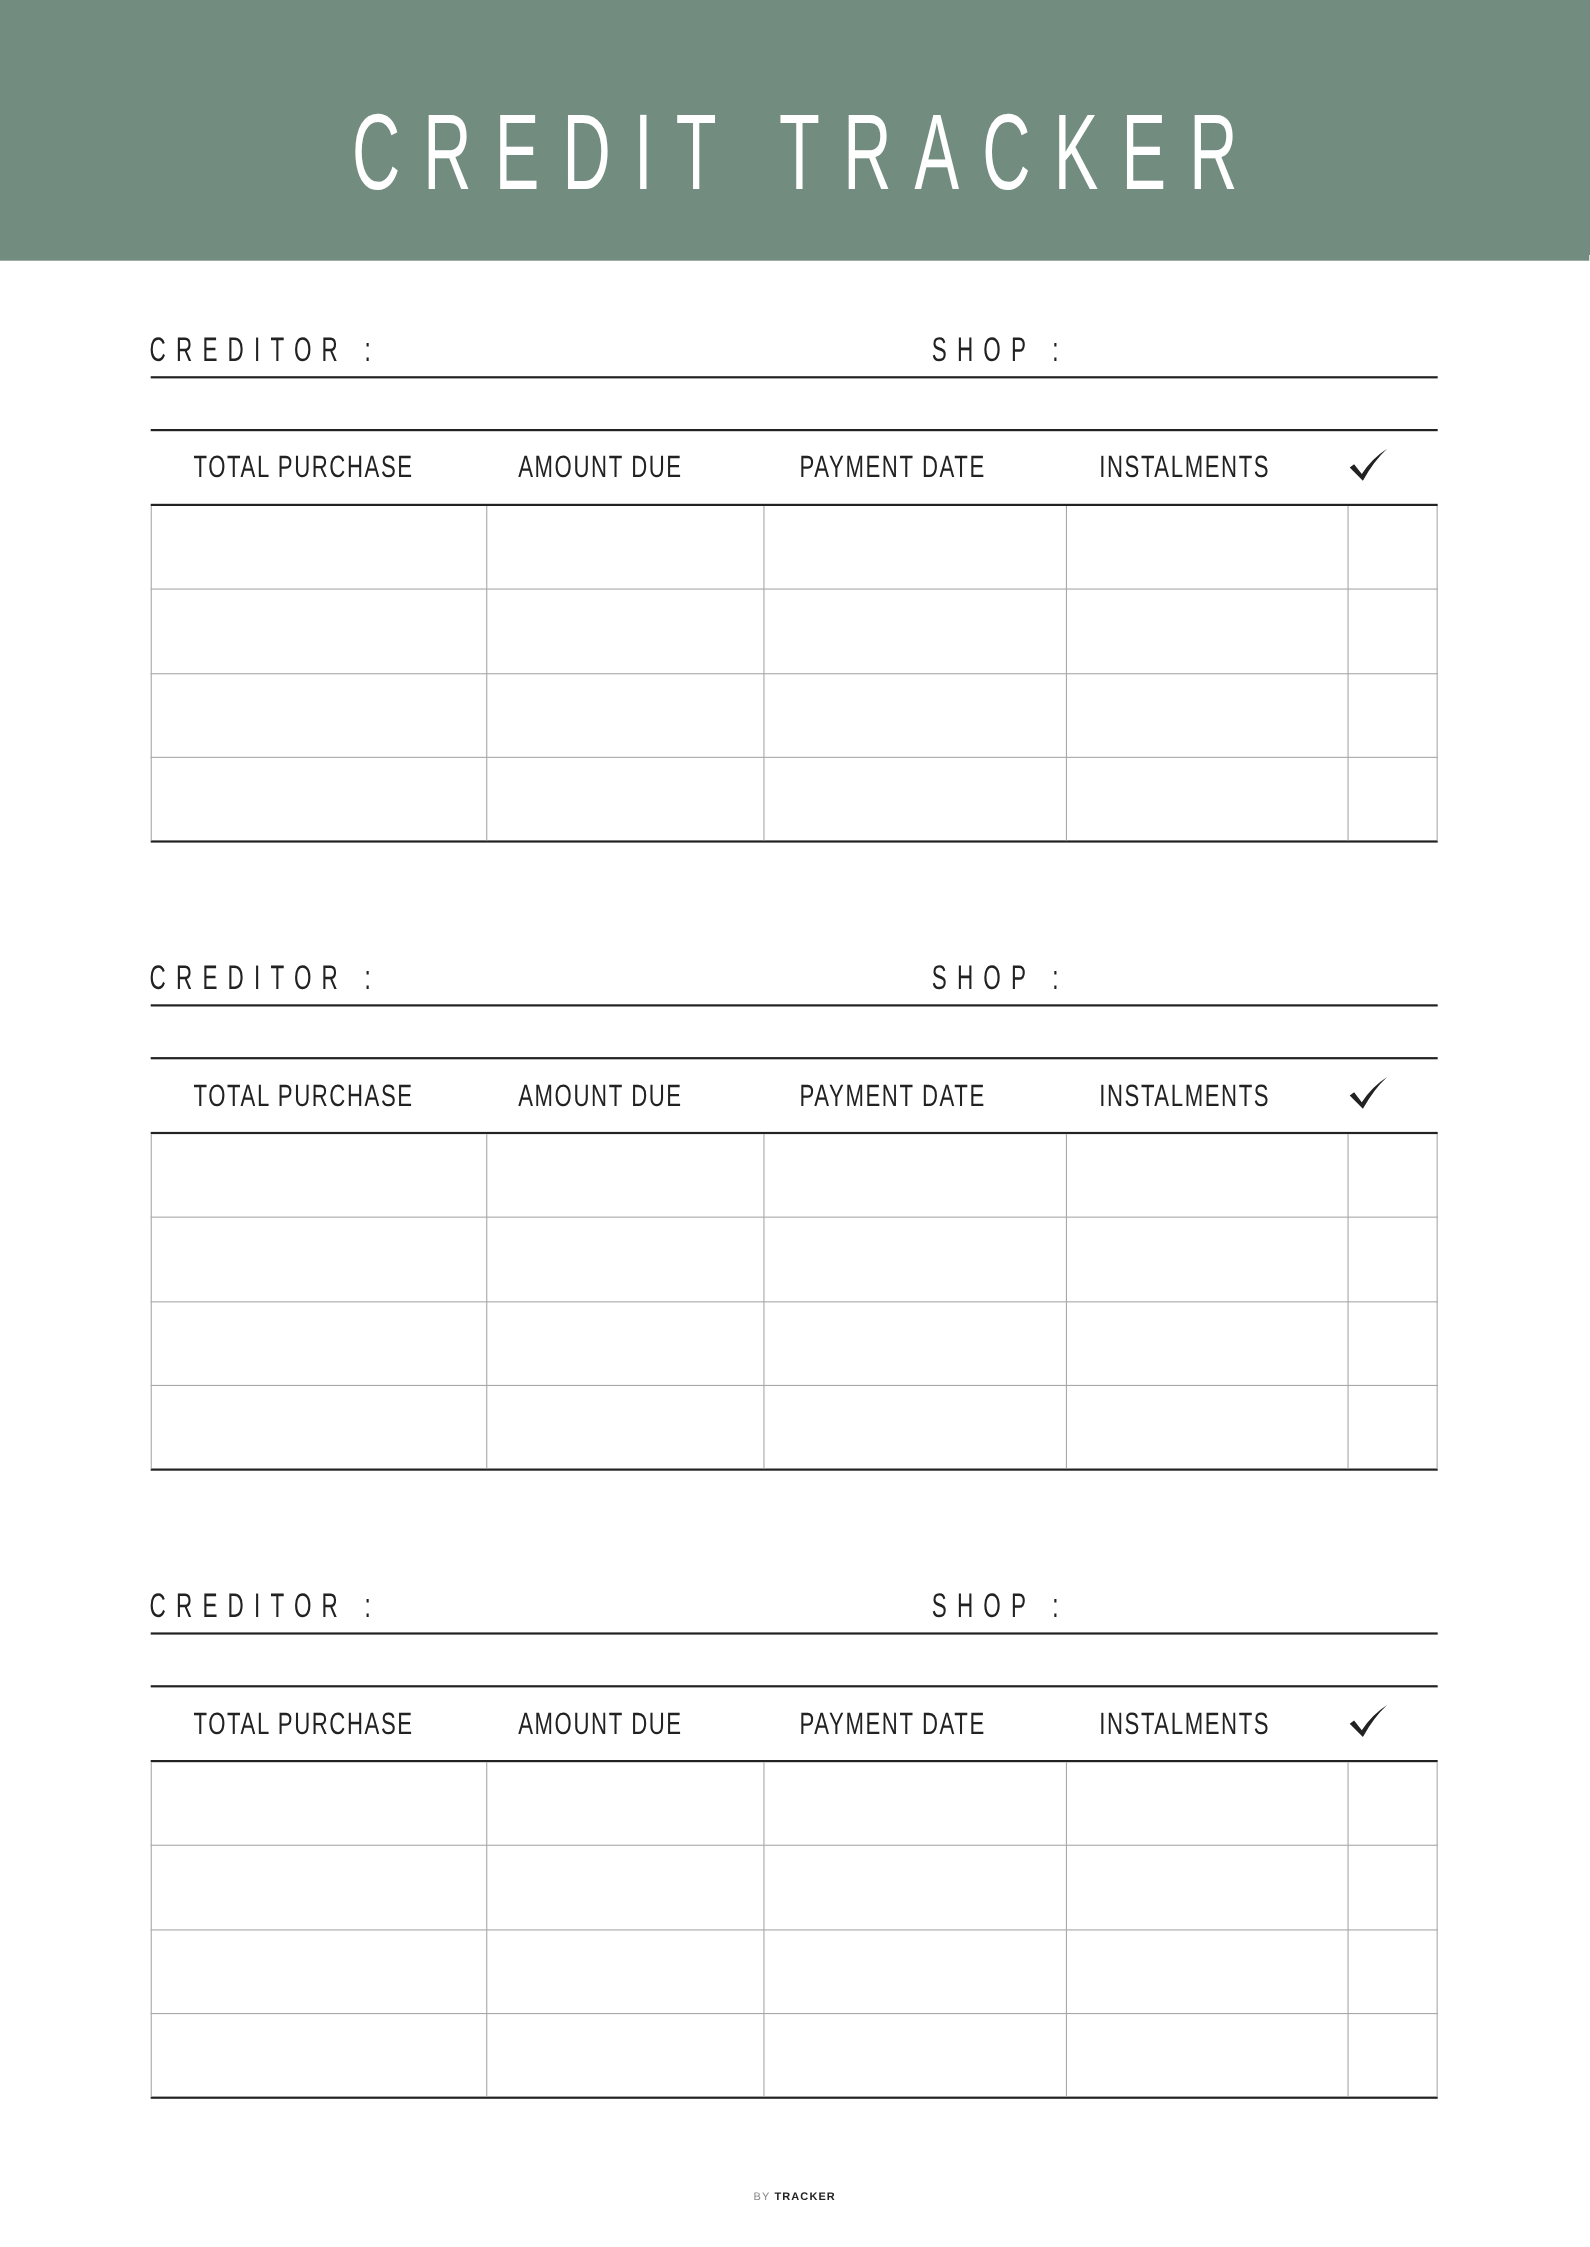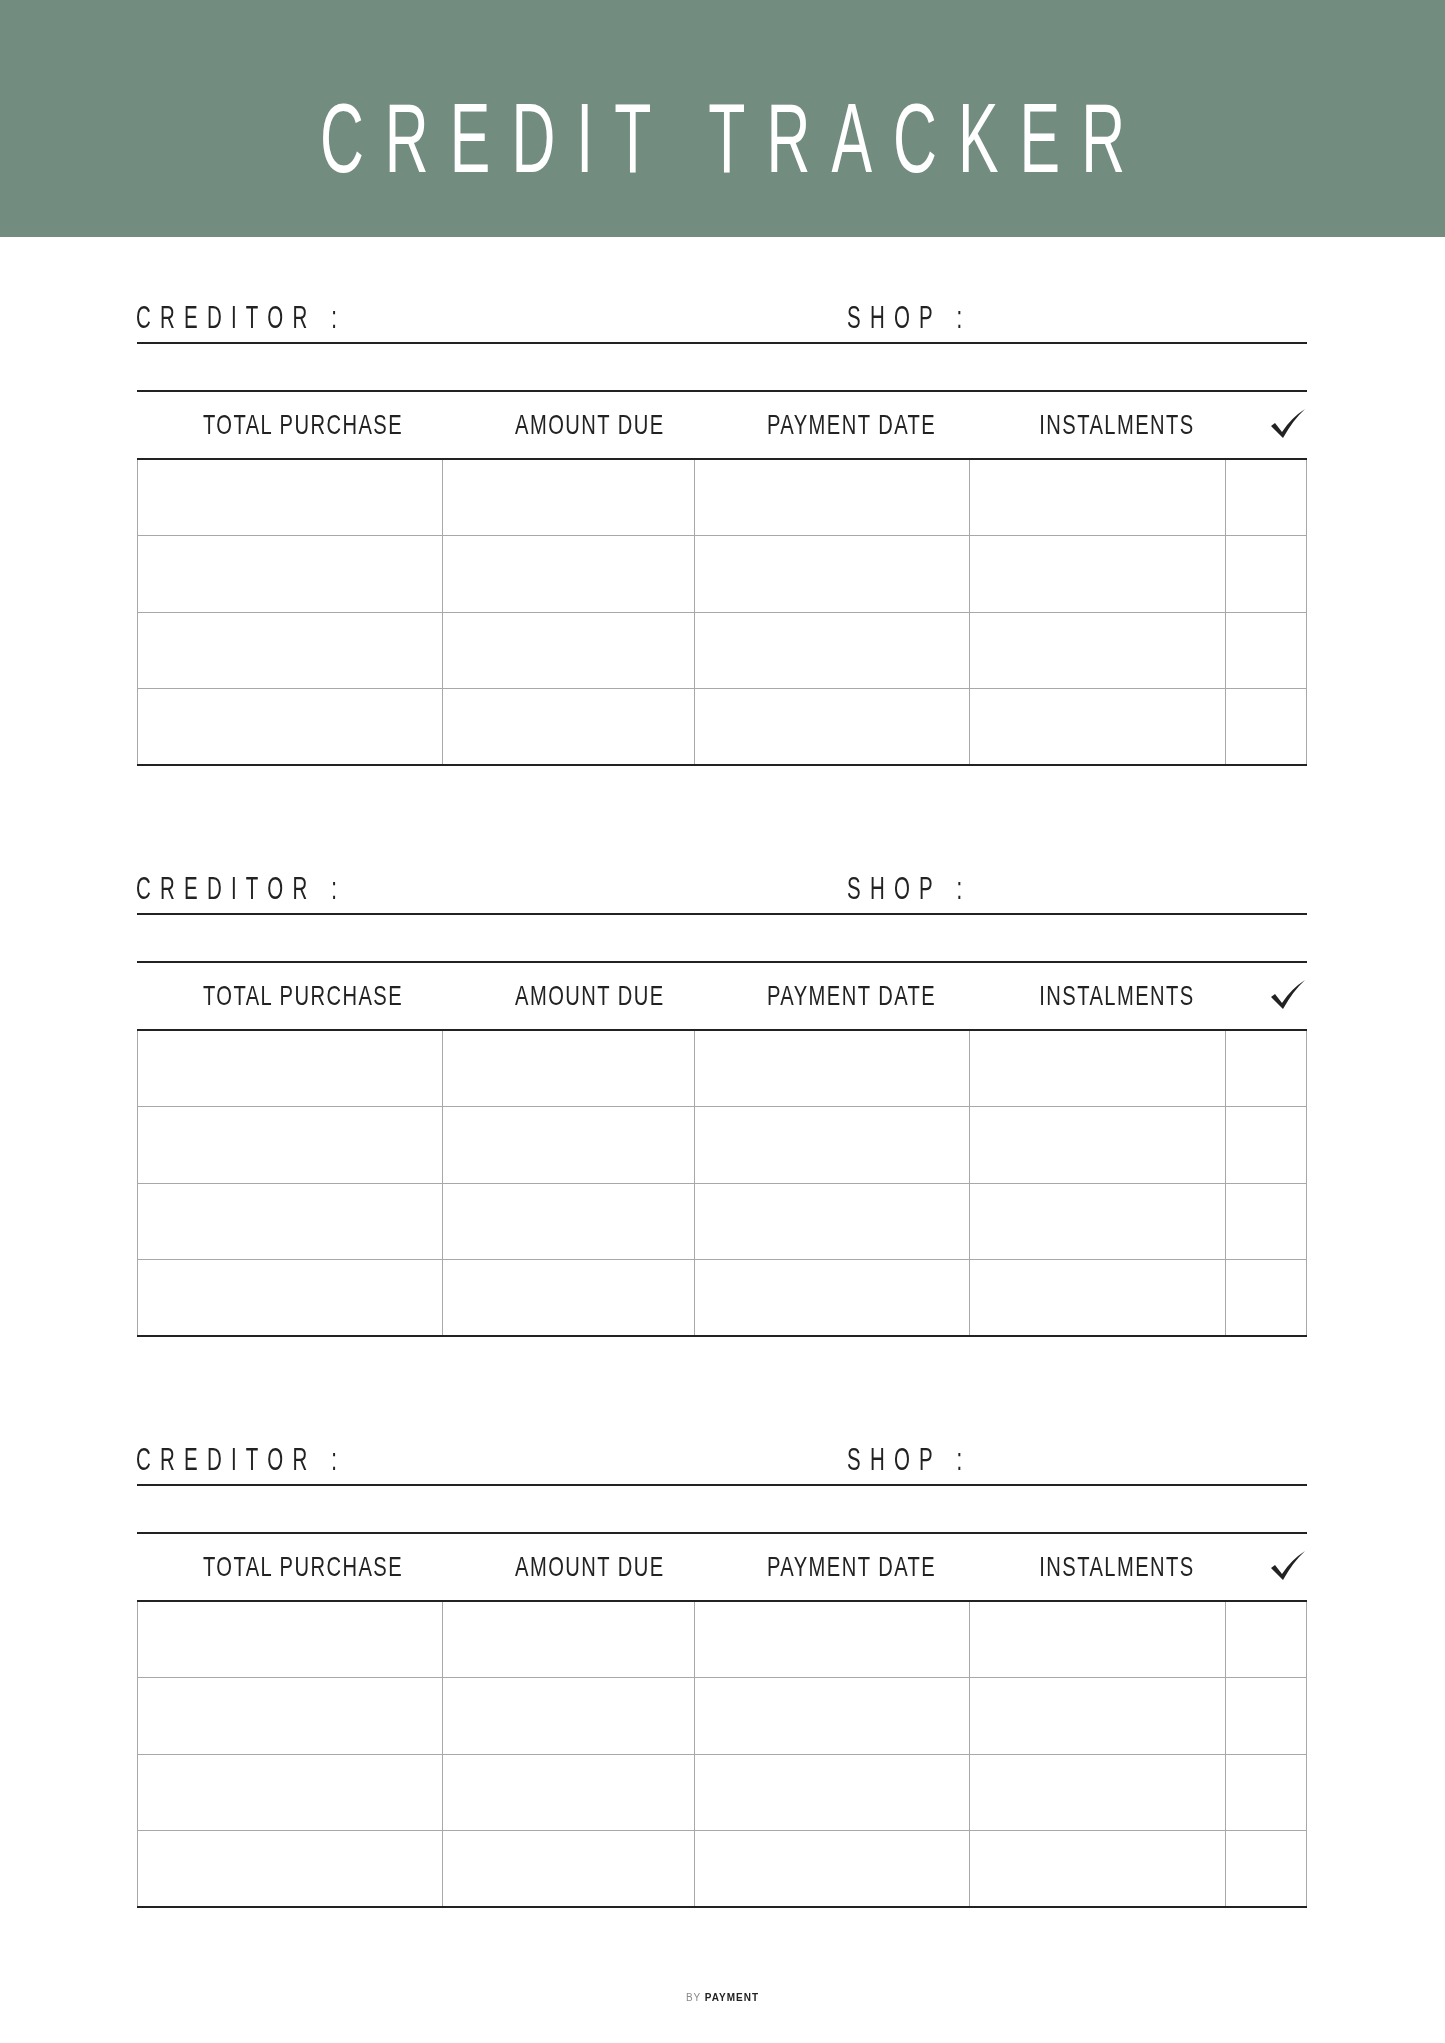--- a/index.html
+++ b/index.html
@@ -36,21 +36,21 @@
   }
   .table {
     position: absolute; left: 137px; width: 1170px; top: 92px; height: 376px;
   }
   .hline { position: absolute; left: 0; width: 1170px; }
   .hline.dark { height: 2px; background: #222222; }
   .hline.light { height: 1px; background: #a8a8a8; }
   .vline { position: absolute; width: 1px; background: #a8a8a8; }
   .th {
     position: absolute; top: 2px; height: 78px; line-height: 66px;
-    text-align: right; white-space: nowrap; overflow: visible;
+    text-align: left; white-space: nowrap; overflow: visible;
   }
   .th span {
     display: inline-block; font-size: 28px; letter-spacing: 2px;
     transform: scaleX(0.72); transform-origin: 50% 50%;
     color: #222222;
   }
   .cell {
     position: absolute; background: transparent;
   }
   .footer {
@@ -203,14 +203,14 @@
         <div class="cell" style="left: 305px; width: 252px; top: 300px; height: 75px;"></div>
         <div class="cell" style="left: 557px; width: 275px; top: 300px; height: 75px;"></div>
         <div class="cell" style="left: 832px; width: 256px; top: 300px; height: 75px;"></div>
         <div class="cell" style="left: 1088px; width: 82px; top: 300px; height: 75px;"></div>
       </div>
     </div>
   </div>
 
 <div class="footer">
   <span class="by">BY</span>
-  <span class="brand">PAYMENT</span>
+  <span class="brand">TRACKER</span>
 </div>
 
 </body></html>

